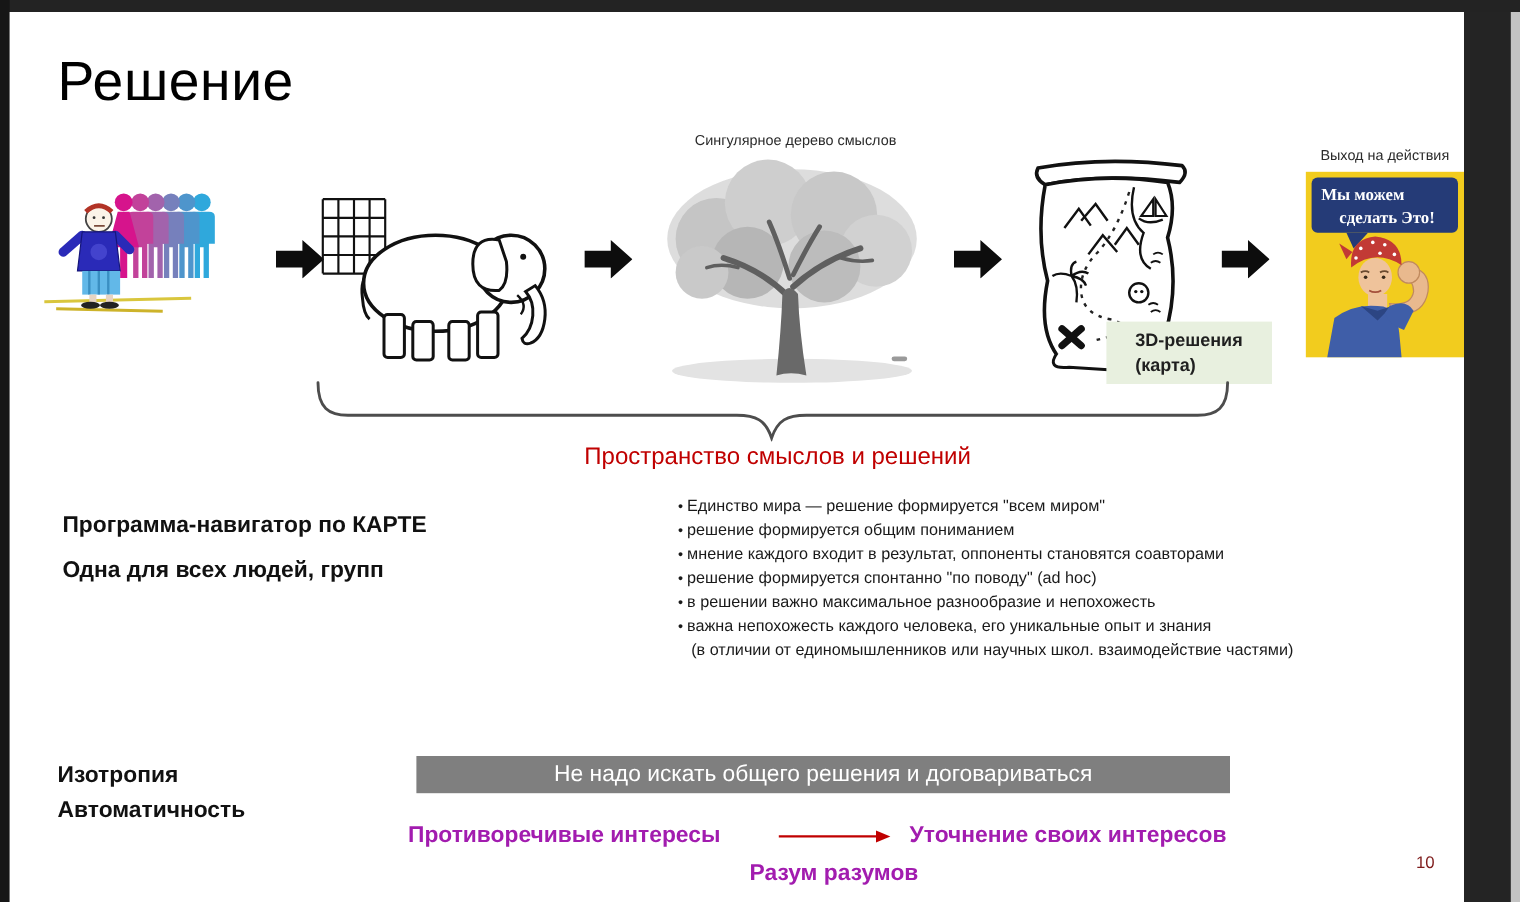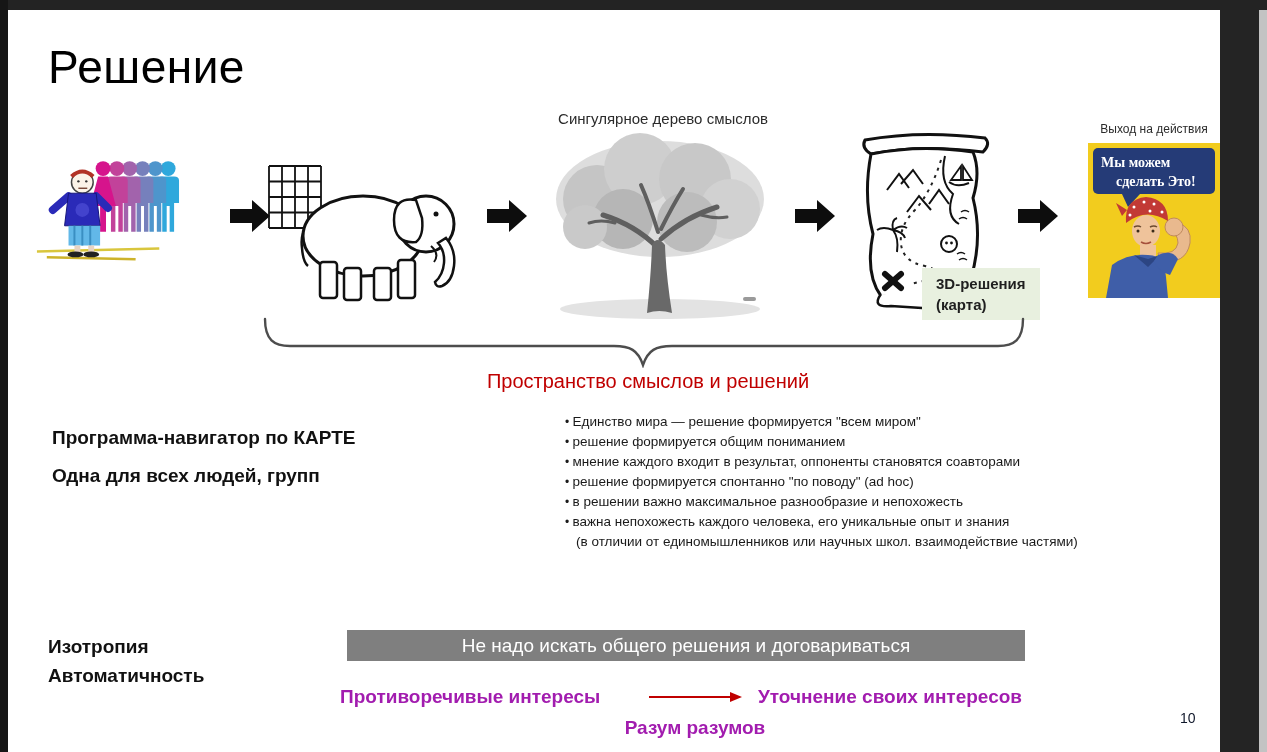--- a/index.html
+++ b/index.html
@@ -6,34 +6,34 @@
   html,body{width:1267px;height:752px;overflow:hidden;background:#242424;
     font-family:"Liberation Sans",sans-serif;}
   .stage{position:relative;width:1267px;height:752px}
   .topbar{position:absolute;left:0;top:0;width:1267px;height:10px;background:#232323}
   .leftbar{position:absolute;left:0;top:0;width:8px;height:752px;background:#161616}
   .rightbar{position:absolute;right:0;top:10px;width:8px;height:742px;background:#c3c3c3}
   .slide{position:absolute;left:8px;top:10px;width:1212px;height:742px;background:#ffffff}
 
   .title{position:absolute;left:40px;top:30px;font-size:46px;font-weight:400;color:#000;letter-spacing:.5px}
 
-  .flow-label{position:absolute;font-size:15px;color:#2b2b2b;text-align:center}
+  .flow-label{position:absolute;font-size:12px;color:#2b2b2b;text-align:center}
   .tree-label{left:490px;top:100px;width:330px}
   .poster-label{left:1068px;top:112px;width:156px;font-size:12px}
 
   .people{position:absolute;left:25px;top:138px;width:148px;height:122px}
   .elephant{position:absolute;left:258px;top:152px;width:210px;height:145px}
   .tree{position:absolute;left:537px;top:117px;width:230px;height:195px}
   .map{position:absolute;left:837px;top:116px;width:160px;height:192px}
   .poster{position:absolute;left:1080px;top:133px;width:132px;height:155px}
 
   .arrow{position:absolute;width:40px;height:32px}
   .a1{left:222px;top:190px}.a2{left:479px;top:190px}.a3{left:787px;top:190px}.a4{left:1010px;top:190px}
 
-  .tag{position:absolute;left:914px;top:258px;background:#E8F0DF;padding:5px 14px;
+  .tag{position:absolute;left:914px;top:258px;background:#E8F0DF;padding:5px 24px;
        font-size:15px;font-weight:bold;color:#1f1f1f;line-height:1.4}
 
   .brace{position:absolute;left:254px;top:306px;width:764px;height:52px}
   .space-label{position:absolute;left:440px;top:360px;width:400px;text-align:center;
        font-size:20px;color:#C00000}
 
   .nav-line{position:absolute;left:44px;font-size:19px;font-weight:bold;color:#111}
   .nav1{top:417px}.nav2{top:455px}
 
   .bullets{position:absolute;left:557px;top:402px;width:600px;list-style:none;
@@ -46,21 +46,21 @@
        color:#111;line-height:29px}
   .banner{position:absolute;left:339px;top:620px;width:678px;height:31px;line-height:31px;
        background:#7F7F7F;color:#fff;text-align:center;font-size:19px}
 
   .red{color:#a21caf;font-weight:bold;font-size:19px;position:absolute;white-space:nowrap}
   .red-left{left:332px;top:676px}
   .red-right{left:750px;top:676px}
   .red-center{left:487px;top:707px;width:400px;text-align:center}
   .red-arrow{position:absolute;left:640px;top:680px;width:95px;height:14px}
 
-  .pagenum{position:absolute;left:1172px;top:700px;font-size:14px;color:#0f172a}
+  .pagenum{position:absolute;left:1172px;top:700px;font-size:14px;color:#7f1d1d}
 </style>
 </head>
 <body>
 
 <div class="stage">
   <div class="topbar"></div>
   <div class="leftbar"></div>
 
   <div class="slide">
 

